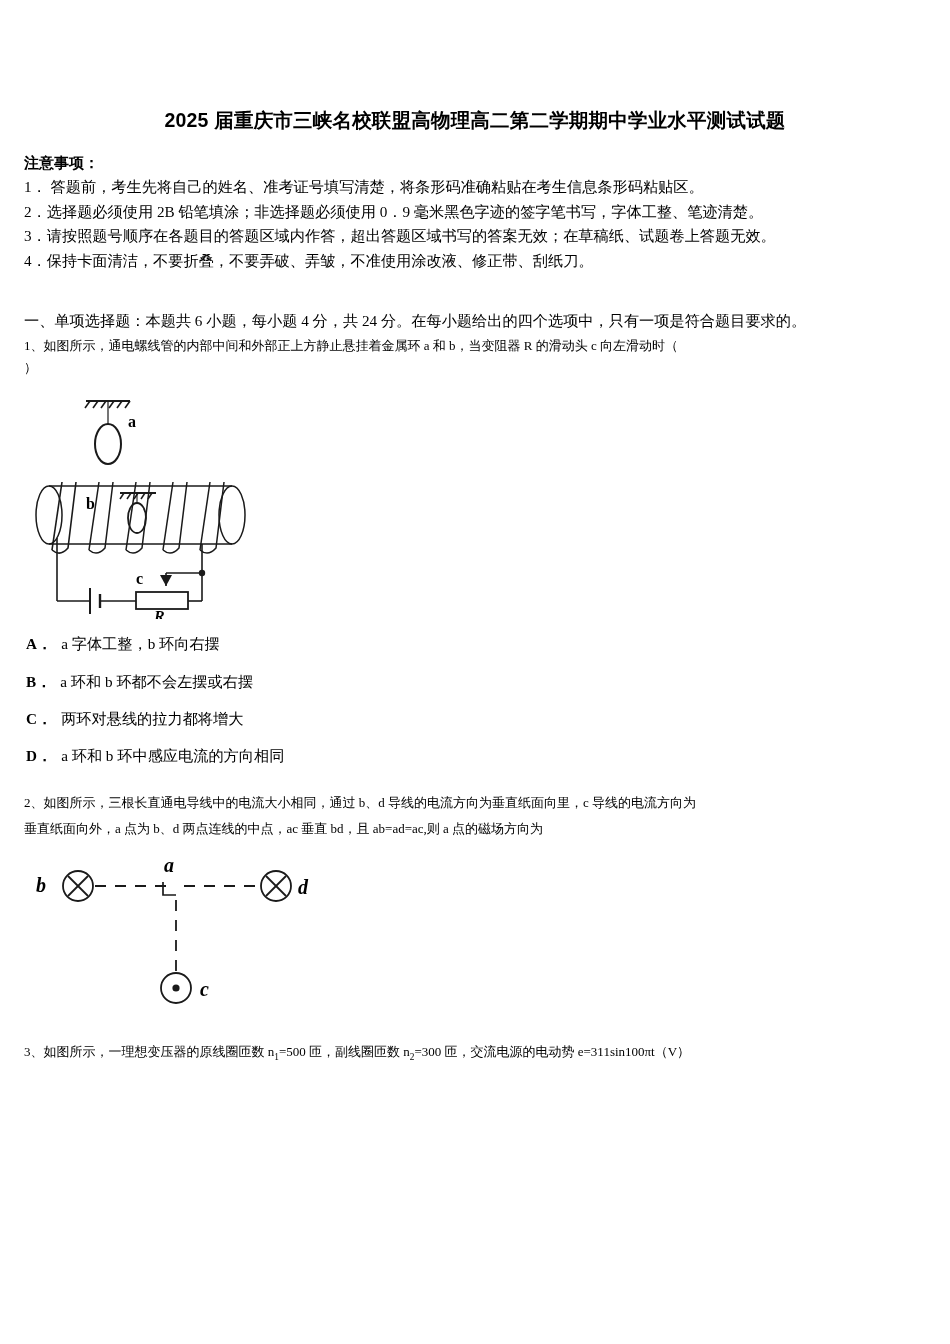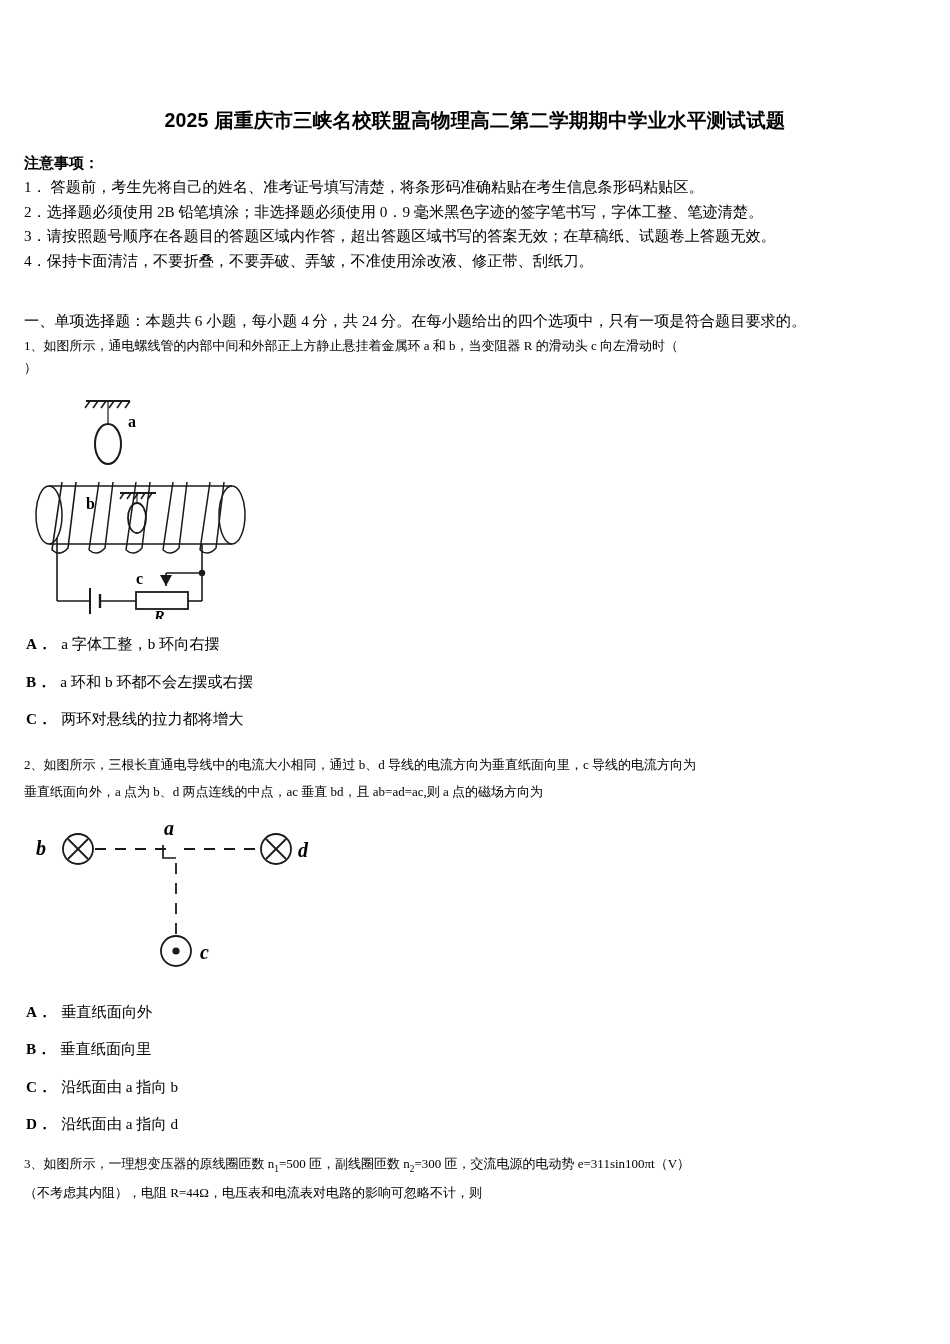--- a/index.html
+++ b/index.html
@@ -191,20 +191,23 @@
     <div class="opts-1">
       <div class="opt">
         <span class="lab">A．</span><span>a 字体工整，b 环向右摆</span>
       </div>
       <div class="opt">
         <span class="lab">B．</span><span>a 环和 b 环都不会左摆或右摆</span>
       </div>
       <div class="opt">
         <span class="lab">C．</span><span>两环对悬线的拉力都将增大</span>
       </div>
+      <div class="opt">
+        <span class="lab">D．</span><span>a 环和 b 环中感应电流的方向相同</span>
+      </div>
     </div>
   </div>
 
   <div class="q2-block">
     <div class="q-text">2、如图所示，三根长直通电导线中的电流大小相同，通过 b、d 导线的电流方向为垂直纸面向里，c 导线的电流方向为</div>
     <div class="q-text">垂直纸面向外，a 点为 b、d 两点连线的中点，ac 垂直 bd，且 ab=ad=ac,则 a 点的磁场方向为</div>
 
     <div class="fig fig-2">
       <svg width="340" height="172" viewBox="0 0 340 172">
 
@@ -238,34 +241,19 @@
 
         <g>
           <circle cx="152" cy="136" r="15" fill="none" stroke="#1a1a1a" stroke-width="1.8"></circle>
           <circle cx="152" cy="136" r="3.6" fill="#1a1a1a"></circle>
         </g>
 
         <text x="176" y="144" font-family="'Liberation Serif',serif" font-size="20" font-weight="bold" font-style="italic" fill="#000">c</text>
       </svg>
     </div>
 
-    <div>
-      <div class="opt">
-        <span class="lab">A．</span><span>垂直纸面向外</span>
-      </div>
-      <div class="opt">
-        <span class="lab">B．</span><span>垂直纸面向里</span>
-      </div>
-      <div class="opt">
-        <span class="lab">C．</span><span>沿纸面由 a 指向 b</span>
-      </div>
-      <div class="opt">
-        <span class="lab">D．</span><span>沿纸面由 a 指向 d</span>
-      </div>
-    </div>
   </div>
 
   <div class="q3-block">
     <div class="q-text"><span>3、如图所示，一理想变压器的原线圈匝数 n</span><sub>1</sub><span>=500 匝，副线圈匝数 n</span><sub>2</sub><span>=300 匝，交流电源的电动势 e=311sin100πt（V）</span></div>
-    <div class="q-text">（不考虑其内阻），电阻 R=44Ω，电压表和电流表对电路的影响可忽略不计，则</div>
   </div>
 
 </div>
 
 </body></html>

